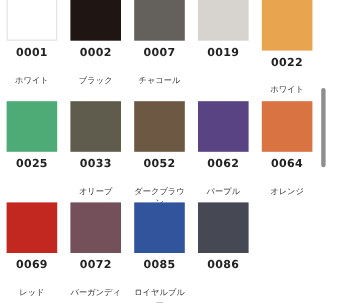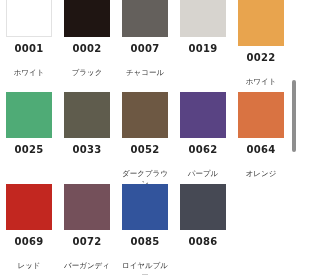--- a/index.html
+++ b/index.html
@@ -111,20 +111,21 @@
       <div class="chip-code">0022</div>
       <div class="chip-name">ホワイト</div>
     </div>
     <div class="swatch-cell row-1">
       <div class="chip" title="ブライトグリーン" style="background: rgb(79, 171, 118);"></div>
       <div class="chip-code">0025</div>
     </div>
     <div class="swatch-cell row-1">
       <div class="chip" title="オリーブ" style="background: rgb(95, 92, 77);"></div>
       <div class="chip-code">0033</div>
+      <div class="chip-name">オリーブ</div>
     </div>
     <div class="swatch-cell row-1">
       <div class="chip" title="ダークブラウン" style="background: rgb(109, 88, 67);"></div>
       <div class="chip-code">0052</div>
       <div class="chip-name">ダークブラウン</div>
     </div>
     <div class="swatch-cell row-1">
       <div class="chip" title="パープル" style="background: rgb(89, 67, 131);"></div>
       <div class="chip-code">0062</div>
       <div class="chip-name">パープル</div>

